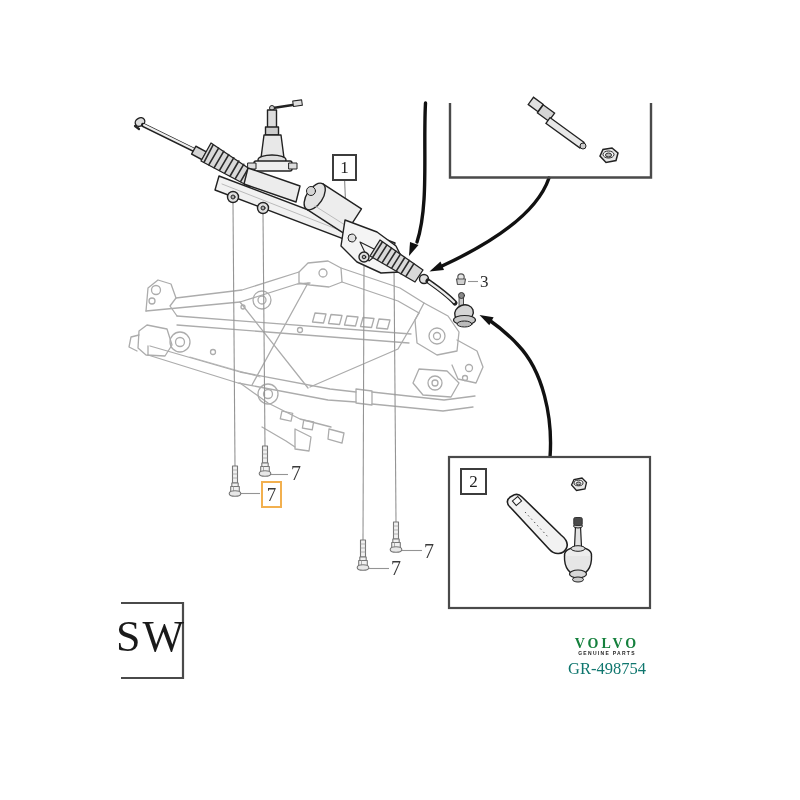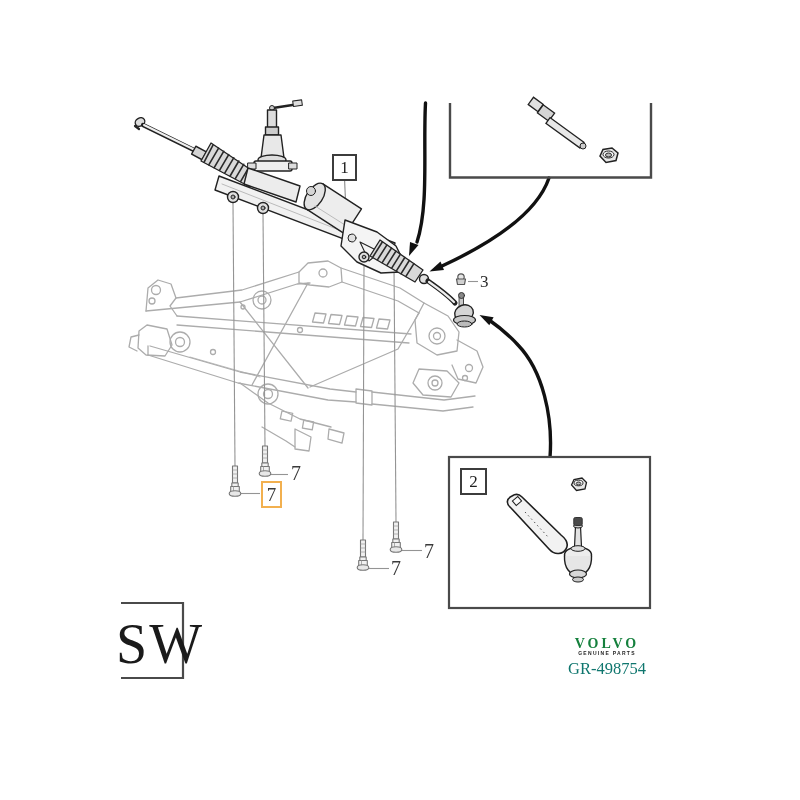--- a/index.html
+++ b/index.html
@@ -9,21 +9,21 @@
   .callout-box{position:absolute;display:flex;align-items:center;justify-content:center;
     background:#fff;color:#1f1f1f;box-sizing:content-box;}
   #c1{left:332px;top:154px;width:21px;height:23px;border:2px solid #3c3c3c;font-size:17px;}
   #c2{left:460px;top:468px;width:23px;height:23px;border:2px solid #3c3c3c;font-size:17px;}
   #c7a{left:261px;top:481px;width:17px;height:23px;border:2px solid #F2B04F;font-size:19px;color:#3a3a3a;}
   .num{position:absolute;color:#3a3a3a;font-size:20px;line-height:1;}
   #c7b{left:291px;top:463px;}
   #c7c{left:391px;top:558px;}
   #c7d{left:424px;top:541px;}
   #c3{left:480px;top:273px;font-size:17px;color:#2a2a2a;}
-  #sw{position:absolute;left:116px;top:611px;font-size:56px;color:#1a1a1a;letter-spacing:2px;line-height:1.2;}
+  #sw{position:absolute;left:116px;top:611px;font-size:44px;color:#1a1a1a;letter-spacing:2px;line-height:1.2;}
   #volvo{position:absolute;left:547px;top:637px;width:120px;text-align:center;font-weight:bold;
     font-size:14px;letter-spacing:3px;color:#15803d;line-height:1;}
   #tagline{position:absolute;left:547px;top:651px;width:120px;text-align:center;font-weight:bold;
     font-size:5px;letter-spacing:1.3px;font-family:"Liberation Sans",sans-serif;color:#1f1f1f;line-height:1;}
   #gr{position:absolute;left:547px;top:659px;width:120px;text-align:center;font-size:16.5px;color:#0f766e;line-height:1.2;}
 </style>
 </head>
 <body>
 
 <div class="canvas">

